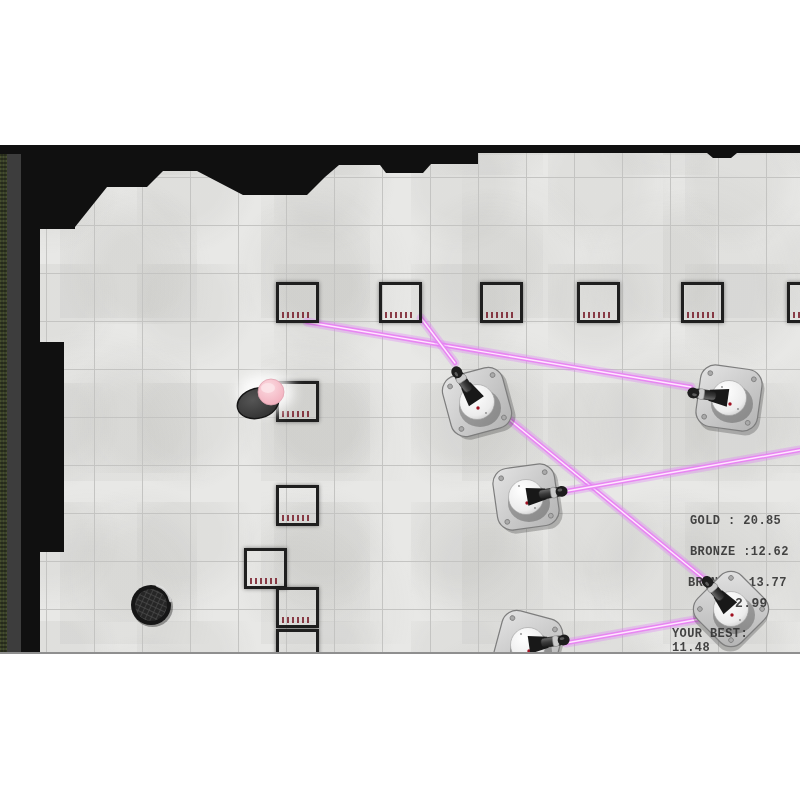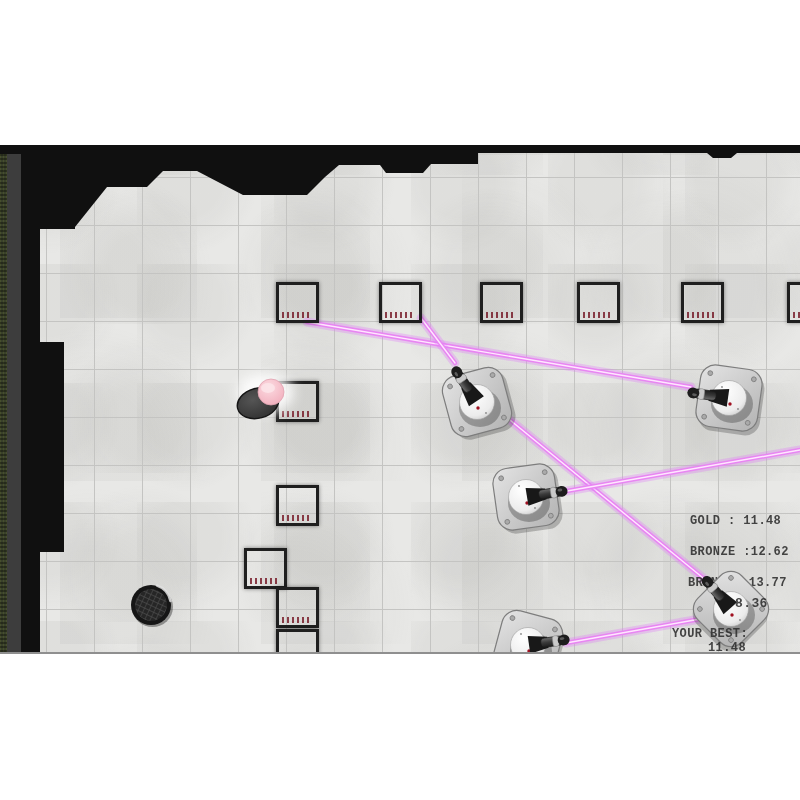--- a/index.html
+++ b/index.html
@@ -43,21 +43,21 @@
   .vent{z-index:2;}
   
   .hud{position:absolute;font-family:"Liberation Mono","DejaVu Sans Mono",monospace;
     font-size:12px;font-weight:700;line-height:1;color:var(--hud-text,#2e2e2e);
     letter-spacing:.4px;white-space:pre;opacity:.88;z-index:5;}
   .hud-gold{left:690px;top:370px;}
   .hud-silver{left:690px;top:401px;}
   .hud-bronze{left:688px;top:432px;}
   .hud-timer{left:735px;top:452px;font-size:13px;z-index:9;}
   .hud-best-label{left:672px;top:483px;z-index:9;}
-  .hud-best-value{left:672px;top:497px;z-index:9;padding-left:36px;}
+  .hud-best-value{left:672px;top:497px;z-index:9;}
 </style>
 </head>
 <body>
 
 <div id="stage">
 
   <svg width="0" height="0" style="position:absolute">
     <defs>
       <linearGradient id="tbase" x1="0" y1="0" x2="1" y2="1">
         <stop offset="0" stop-color="#e4e4e4"></stop>
@@ -130,24 +130,24 @@
     </svg>
 
     <svg class="vent" width="56" height="56" viewBox="-28 -28 56 56" style="left: 123px; top: 432px;">
       <ellipse cx="1.5" cy="2" rx="20.5" ry="20" fill="rgba(0,0,0,0.35)"></ellipse>
       <circle cx="0" cy="0" r="20" fill="#161616"></circle>
       <circle cx="0" cy="0" r="16" fill="#262626"></circle>
       <circle cx="0" cy="0" r="16" fill="url(#ventgrid)" clip-path="url(#ventclip)"></circle>
       <path d="M 6,-19.5 A 20.5 20.5 0 0 1 19.5,-4" stroke="#e0e0e0" stroke-width="2.6" fill="none" opacity="0.85" stroke-linecap="round"></path>
     </svg>
 
-    <div class="hud hud-gold">GOLD : 11.48</div>
+    <div class="hud hud-gold">GOLD : 20.85</div>
     <div class="hud hud-silver">BRONZE :12.62</div>
     <div class="hud hud-bronze">BRONZE :13.77</div>
-    <div class="hud hud-timer">8.36</div>
+    <div class="hud hud-timer">2.99</div>
     <div class="hud hud-best-label">YOUR BEST:</div>
     <div class="hud hud-best-value">11.48</div>
   <div class="crate" style="left: 276px; top: 137px; width: 43px; height: 41px;"></div>
       <div class="crate" style="left: 379px; top: 137px; width: 43px; height: 41px;"></div>
       <div class="crate" style="left: 480px; top: 137px; width: 43px; height: 41px;"></div>
       <div class="crate" style="left: 577px; top: 137px; width: 43px; height: 41px;"></div>
       <div class="crate" style="left: 681px; top: 137px; width: 43px; height: 41px;"></div>
       <div class="crate" style="left: 787px; top: 137px; width: 43px; height: 41px;"></div>
       <div class="crate" style="left: 276px; top: 236px; width: 43px; height: 41px;"></div>
       <div class="crate" style="left: 276px; top: 340px; width: 43px; height: 41px;"></div>

